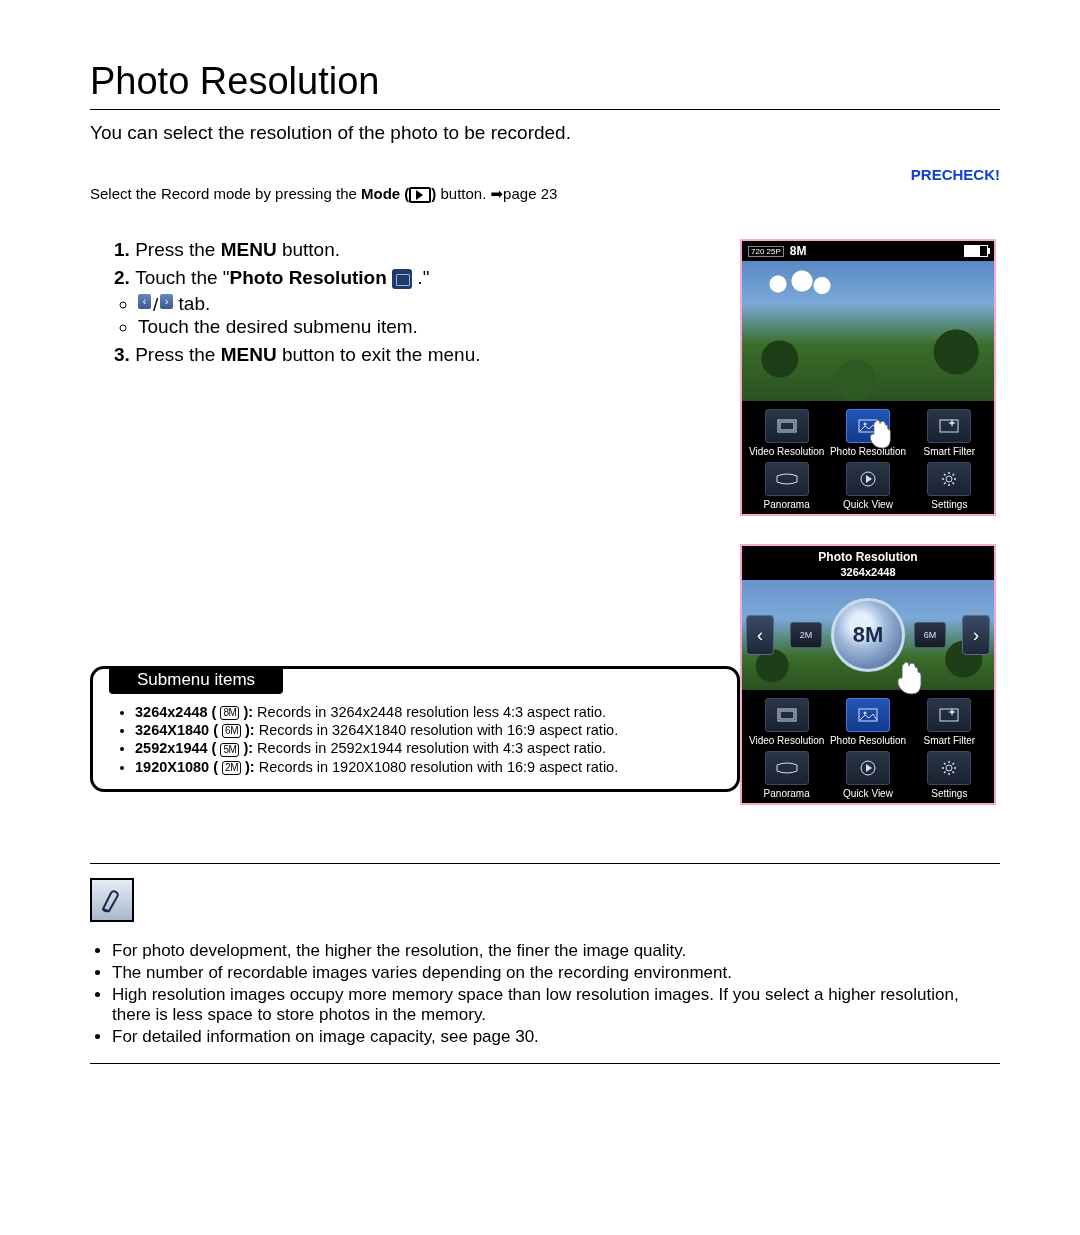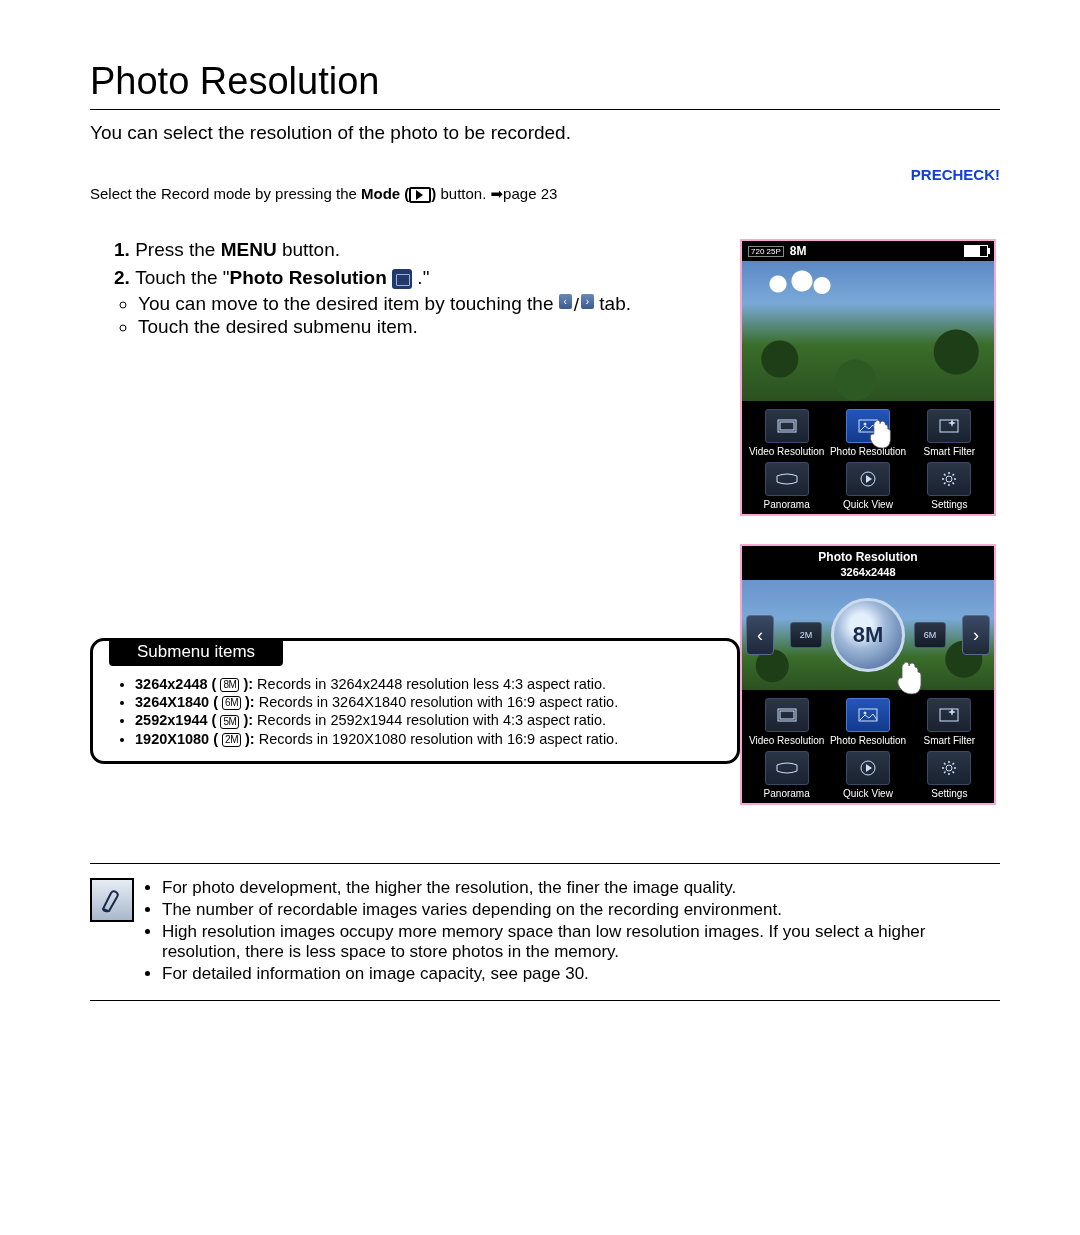--- a/index.html
+++ b/index.html
@@ -142,25 +142,26 @@
     padding:0 2px;
     line-height:12px;
     vertical-align:middle;
     font-family: Arial, sans-serif;
     letter-spacing:-0.5px;
   }
 
   
   .note-row {
     display:flex;
-    gap:6px;
+    gap:19px;
     margin-top: 30px;
     border-top:1px solid #000;
     border-bottom:1px solid #000;
     padding:14px 0;
+    flex-direction:column;
   }
   .note-icon {
     width:40px;height:40px;
     border:2px solid #000;
     background:linear-gradient(#e6ecf4,#a8b8cc);
     display:flex;align-items:center;justify-content:center;
     flex-shrink:0;
   }
   .note-icon svg { width:26px; height:26px; }
   .note-row ul {
@@ -356,30 +357,33 @@
         <li>
           <b>1. </b>
           <span>Press the </span><b>MENU</b><span> button.</span>
         </li>
         <li>
           <b>2. </b>
           <span>Touch the "</span><b>Photo Resolution</b>
           <span class="photo-res-chip"></span><span> ."</span>
           <ul>
             <li>
-              <span>You can move to the desired item by touching the </span>
               <span class="navchips">
                 <span class="navchip">‹</span>
                 <span style="align-self:center;">/</span>
                 <span class="navchip">›</span>
               </span>
               <span> tab.</span>
             </li>
             <li>Touch the desired submenu item.</li>
           </ul>
+        </li>
+        <li>
+          <b>3. </b>
+          <span>Press the </span><b>MENU</b><span> button to exit the menu.</span>
         </li>
       </ol>
 
       <div class="submenu-box">
         <div class="submenu-tab">Submenu items</div>
         <ul>
           <li>
             <b>3264x2448</b>
             <b> ( </b><span class="mp-icon">8M</span><b> ): </b>
             <span>Records in 3264x2448 resolution less 4:3 aspect ratio.</span>

